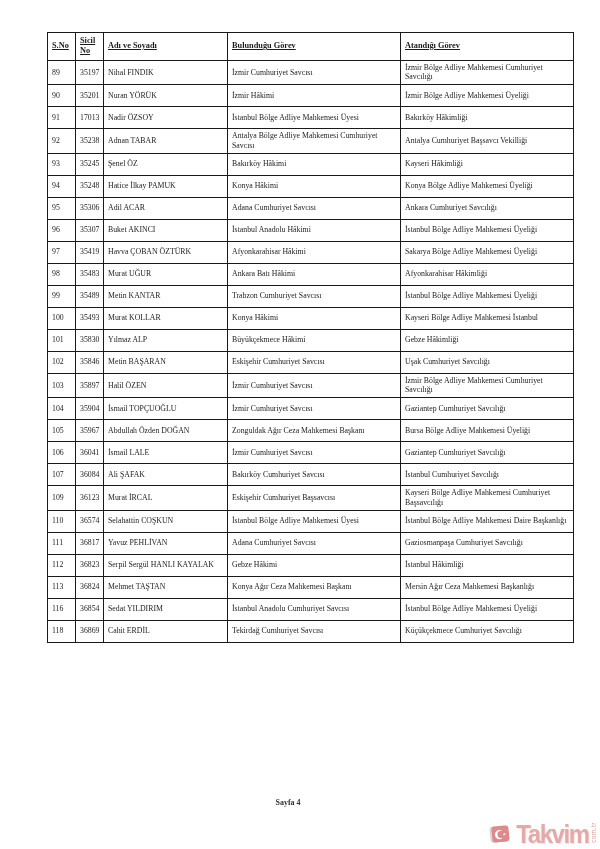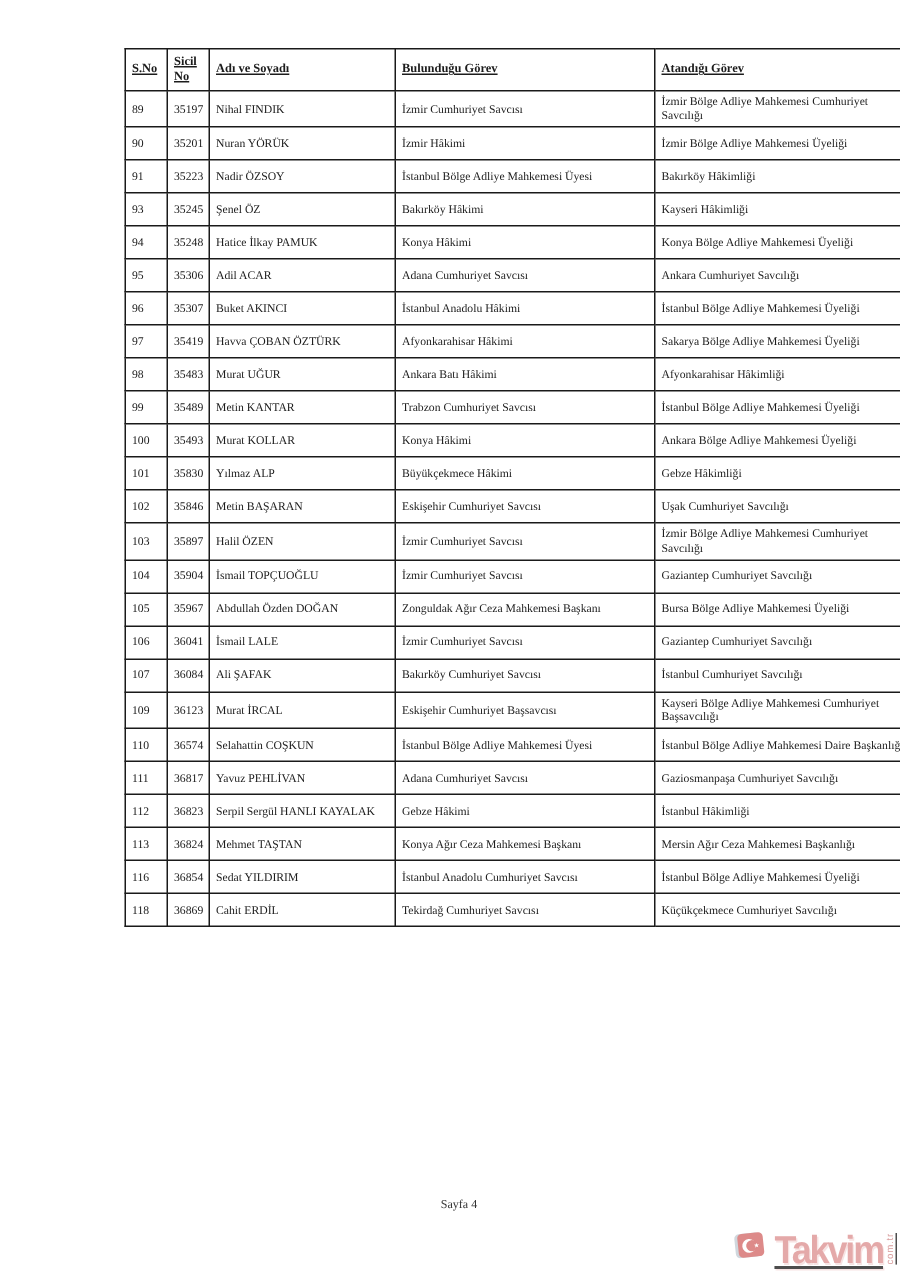--- a/index.html
+++ b/index.html
@@ -4,21 +4,21 @@
 <style>
   html, body { margin: 0; padding: 0; }
   body {
     width: 600px; height: 849px;
     background: #ffffff;
     position: relative;
     font-family: "Liberation Serif", serif;
     color: #1c1c1c;
     overflow: hidden;
   }
-  .sheet { position: absolute; inset: 0; margin-left: 36px; }
+  .sheet { position: absolute; inset: 0; }
 
   table.appt {
     position: absolute;
     left: 47px; top: 32px;
     width: 526px;
     border-collapse: collapse;
     table-layout: fixed;
     border: 1.5px solid #1a1a1a;
   }
   table.appt col.c1 { width: 28px; }
@@ -48,30 +48,30 @@
   td.c-sicil { text-align: center; padding: 2px 3px; }
   th.h-sno { padding: 3px 2px; }
 
   .page-number {
     position: absolute;
     left: 0; right: 0;
     top: 798px;
     text-align: center;
     font-size: 8px;
     color: #333;
+    font-weight: bold;
   }
   .page-number span { position: relative; left: -12px; }
 
   .watermark {
     position: absolute;
     right: 3px; bottom: 4px;
     display: flex;
-    align-items: flex-start;
+    align-items: flex-end;
     opacity: 0.78;
-    text-decoration: underline;
   }
   .wm-flag {
     width: 17px; height: 16px;
     background: #d46a68;
     border-radius: 3px;
     margin: 0 1px 3px 0;
     display: flex; align-items: center; justify-content: center;
     transform: rotate(-6deg);
     box-shadow: -2px 0 0 #c3ccd4;
   }
@@ -129,24 +129,31 @@
     </tr>
         <tr>
       <td class="c-sno">90</td>
       <td class="c-sicil">35201</td>
       <td class="c-name">Nuran YÖRÜK</td>
       <td class="c-pos">İzmir Hâkimi</td>
       <td class="c-pos">İzmir Bölge Adliye Mahkemesi Üyeliği</td>
     </tr>
         <tr>
       <td class="c-sno">91</td>
-      <td class="c-sicil">35223</td>
+      <td class="c-sicil">17013</td>
       <td class="c-name">Nadir ÖZSOY</td>
       <td class="c-pos">İstanbul Bölge Adliye Mahkemesi Üyesi</td>
       <td class="c-pos">Bakırköy Hâkimliği</td>
+    </tr>
+        <tr>
+      <td class="c-sno">92</td>
+      <td class="c-sicil">35238</td>
+      <td class="c-name">Adnan TABAR</td>
+      <td class="c-pos">Antalya Bölge Adliye Mahkemesi Cumhuriyet Savcısı</td>
+      <td class="c-pos">Antalya Cumhuriyet Başsavcı Vekilliği</td>
     </tr>
         <tr>
       <td class="c-sno">93</td>
       <td class="c-sicil">35245</td>
       <td class="c-name">Şenel ÖZ</td>
       <td class="c-pos">Bakırköy Hâkimi</td>
       <td class="c-pos">Kayseri Hâkimliği</td>
     </tr>
         <tr>
       <td class="c-sno">94</td>
@@ -188,21 +195,21 @@
       <td class="c-sicil">35489</td>
       <td class="c-name">Metin KANTAR</td>
       <td class="c-pos">Trabzon Cumhuriyet Savcısı</td>
       <td class="c-pos">İstanbul Bölge Adliye Mahkemesi Üyeliği</td>
     </tr>
         <tr>
       <td class="c-sno">100</td>
       <td class="c-sicil">35493</td>
       <td class="c-name">Murat KOLLAR</td>
       <td class="c-pos">Konya Hâkimi</td>
-      <td class="c-pos">Ankara Bölge Adliye Mahkemesi Üyeliği</td>
+      <td class="c-pos">Kayseri Bölge Adliye Mahkemesi İstanbul</td>
     </tr>
         <tr>
       <td class="c-sno">101</td>
       <td class="c-sicil">35830</td>
       <td class="c-name">Yılmaz ALP</td>
       <td class="c-pos">Büyükçekmece Hâkimi</td>
       <td class="c-pos">Gebze Hâkimliği</td>
     </tr>
         <tr>
       <td class="c-sno">102</td>

